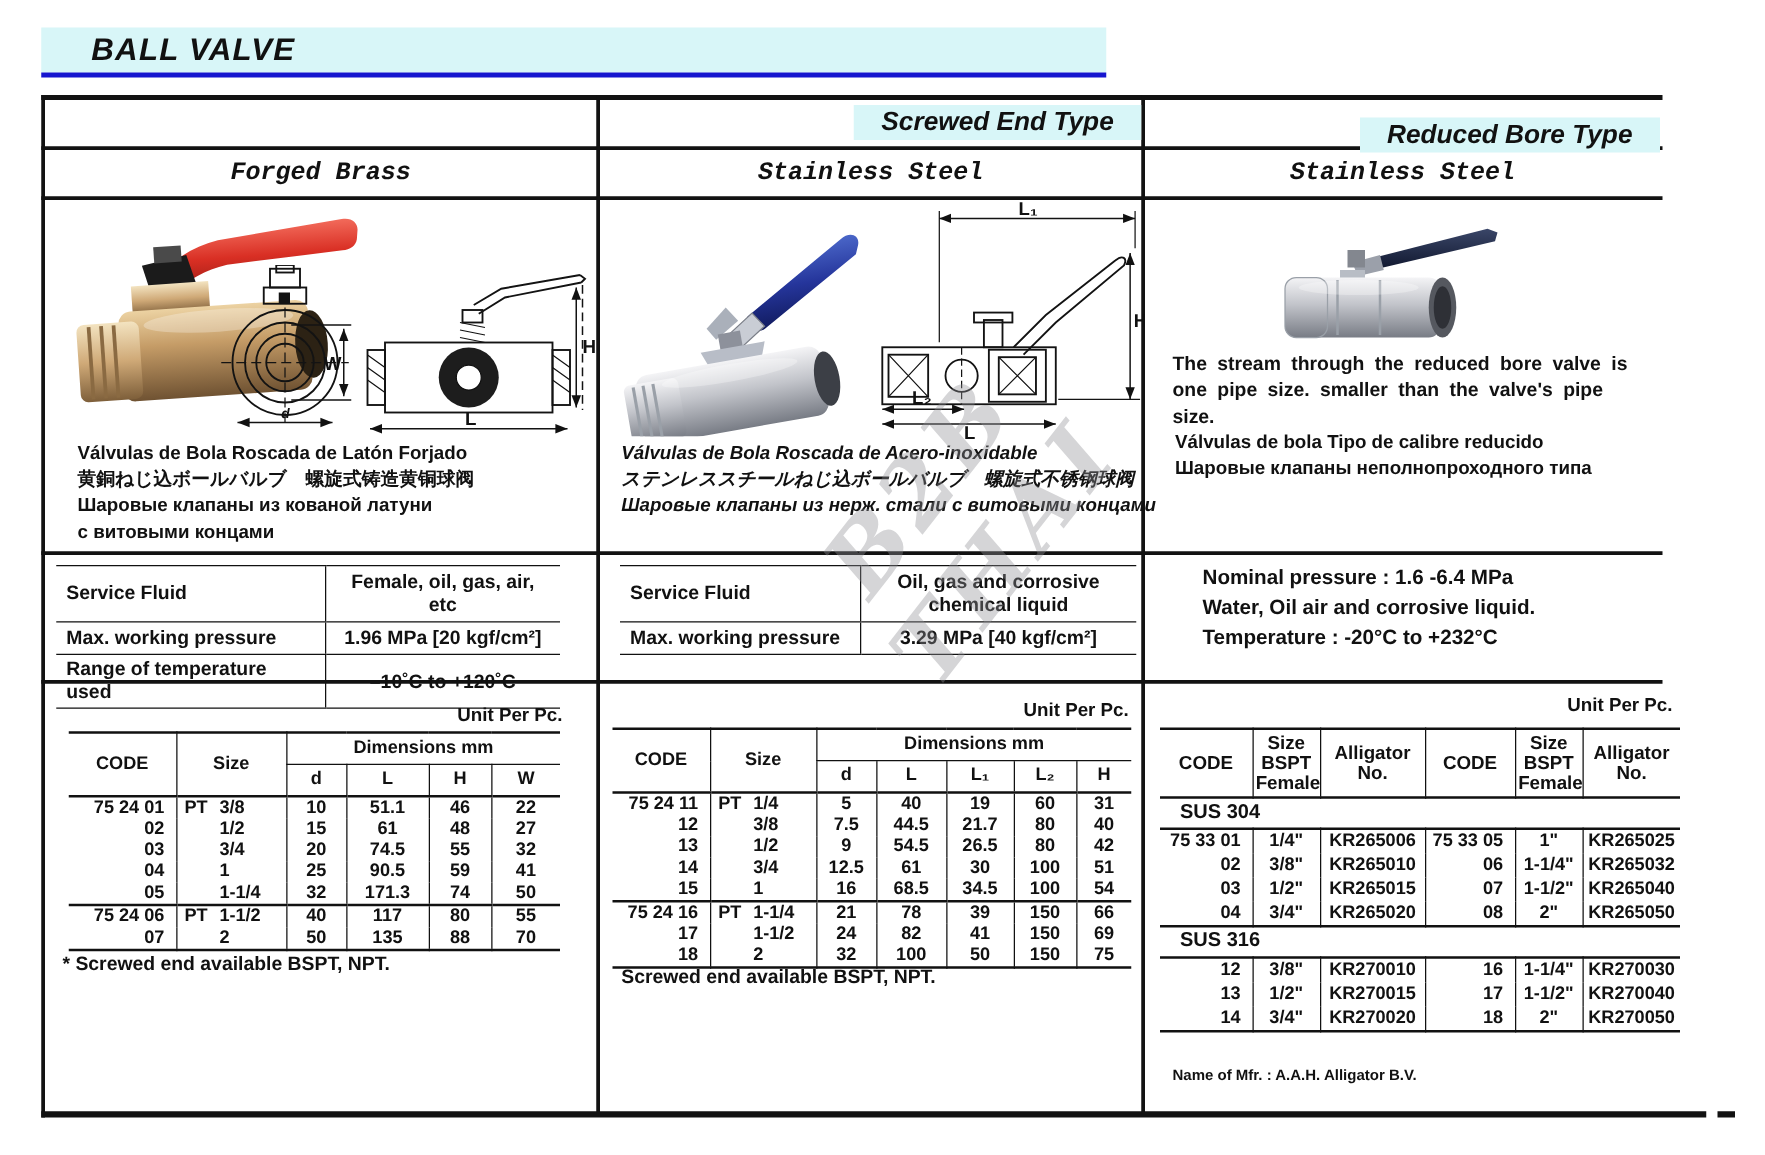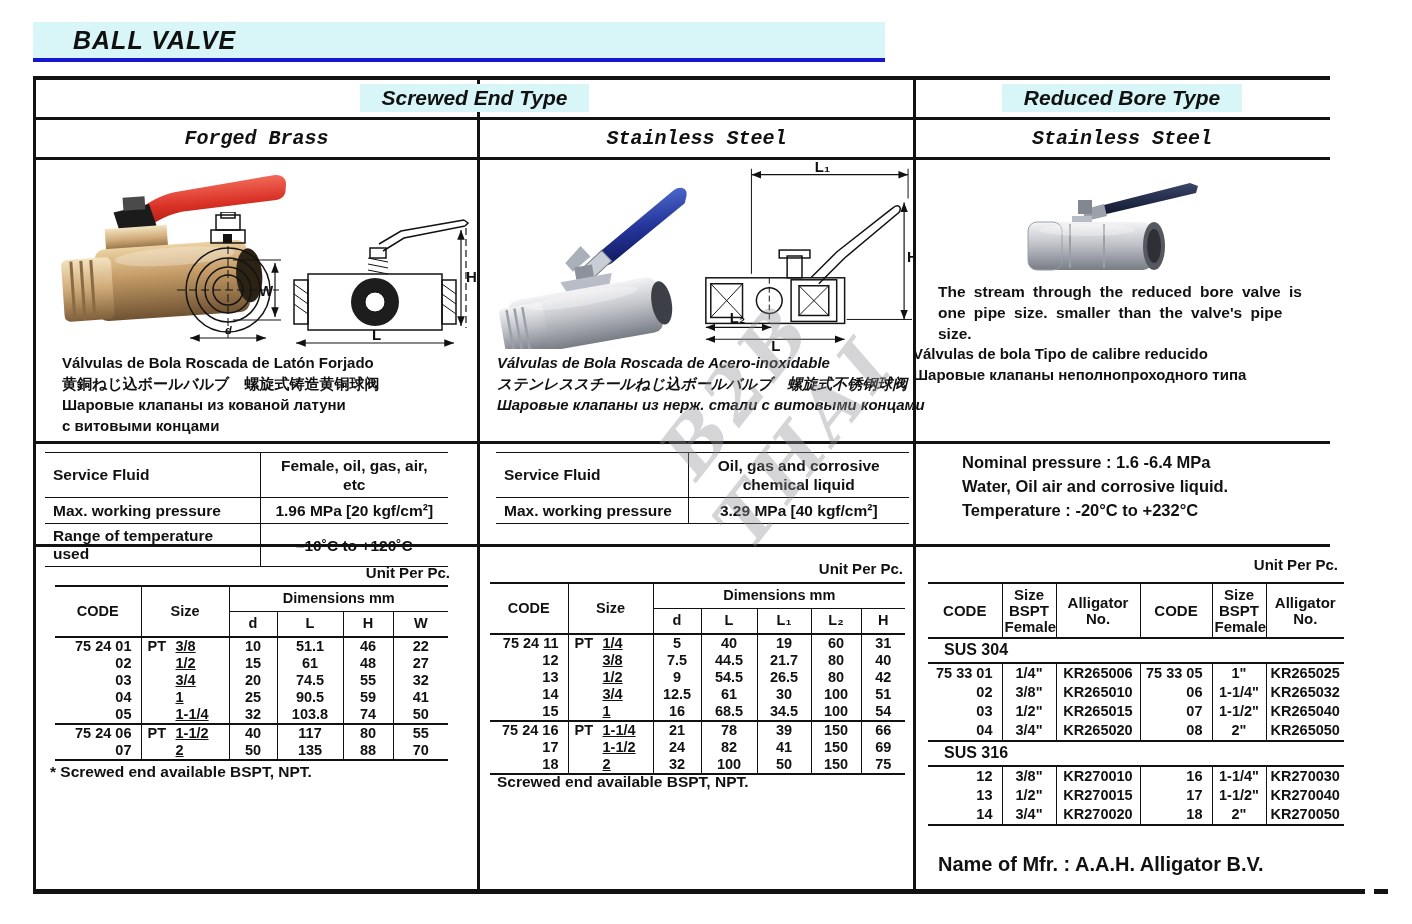--- a/index.html
+++ b/index.html
@@ -5,21 +5,21 @@
   html,body{margin:0;padding:0;background:#fff;}
   body{width:1412px;height:924px;position:relative;font-family:"Liberation Sans","DejaVu Sans",sans-serif;color:#111;overflow:hidden;}
   .abs{position:absolute;}
   
   .title-band{left:33px;top:22px;width:852px;height:36px;background:#d8f6f8;display:flex;align-items:center;}
   .title-band span{font-size:25px;font-weight:bold;font-style:italic;letter-spacing:1px;padding-left:40px;}
   .title-underline{left:33px;top:58px;width:852px;height:4px;background:#1616cf;}
   
   .hline,.vline{background:#121212;}
   
-  .type-row{height:36px;display:flex;align-items:center;justify-content:center;}
+  .type-row{height:36px;display:flex;align-items:center;justify-content:flex-end;}
   .type-row span{background:#d8f6f8;padding:2px 22px;font-size:21px;font-weight:bold;font-style:italic;}
   .mat{height:34px;display:flex;align-items:center;justify-content:center;font-size:20px;font-weight:bold;font-style:italic;font-family:Liberation Mono, monospace;}
   
   .desc{font-size:15px;line-height:21px;font-weight:bold;}
   .desc div{white-space:nowrap;}
   .intro{font-size:15.5px;line-height:21px;font-weight:bold;word-spacing:4px;}
   
   .spec{border-collapse:collapse;table-layout:fixed;}
   .spec td{border-top:1.6px solid #111;border-bottom:1.6px solid #111;font-size:15.5px;font-weight:bold;padding:3px 8px;}
   .spec td.spec-value{text-align:center;white-space:pre-line;line-height:19px;}
@@ -29,27 +29,27 @@
   .unit{font-size:15px;font-weight:bold;text-align:right;}
   .dtable{border-collapse:collapse;table-layout:fixed;border-top:2.4px solid #111;border-bottom:2.4px solid #111;}
   .dtable th,.dtable td{padding:0 3px;text-align:center;font-size:14.5px;font-weight:bold;line-height:1.05;}
   .dtable th{height:24px;}
   .dtable td{height:17px;}
   .dtable .bl{border-left:1.6px solid #111;}
   .dtable .dims{border-bottom:1.6px solid #111;}
   .dtable tbody tr:first-child td{border-top:2.4px solid #111;}
   .dtable tr.sep-row td{border-top:2px solid #111;}
   .dtable td.code{text-align:right;padding-right:9px;}
-  .dtable td.size{text-align:left;padding-left:6px;text-decoration:underline;}
+  .dtable td.size{text-align:left;padding-left:6px;}
   .dtable td.size .pt{display:inline-block;width:28px;}
   .t3 th{white-space:pre-line;padding:3px 2px;height:auto;font-size:15px;}
   .t3 td{height:19px;}
   .t3 tr.band-row td{text-align:left;padding-left:16px;font-size:16px;height:23px;border-left:none;border-top:2px solid #111;border-bottom:2px solid #111;}
   .footnote{font-size:15.5px;font-weight:bold;}
-  .mfr{font-size:20px;font-weight:bold;}
+  .mfr{font-size:12px;font-weight:bold;}
   
   .dimlbl{font-size:15px;font-weight:bold;fill:#111;font-family:"Liberation Sans","DejaVu Sans",sans-serif;}
   .dimlbl.sm{font-size:11px;font-style:italic;}
   
   .watermark{left:560px;top:330px;width:420px;text-align:center;transform:rotate(-52deg);font-family:"DejaVu Serif","Liberation Serif",serif;font-style:italic;font-weight:bold;font-size:74px;letter-spacing:6px;color:rgba(145,145,150,0.38);pointer-events:none;z-index:5;}
 </style>
 </head>
 <body>
 
 <svg width="0" height="0" style="position:absolute" aria-hidden="true">
@@ -103,21 +103,21 @@
 <div class="abs hline" style="left:33px;top:544px;width:1297px;height:3px;"></div>
 <div class="abs hline" style="left:33px;top:889px;width:1332px;height:5px;"></div>
 <div class="abs hline" style="left:1374px;top:889px;width:14px;height:5px;"></div>
 <div class="abs vline" style="left:33px;top:76px;width:3px;height:818px;"></div>
 <div class="abs vline" style="left:477px;top:76px;width:3px;height:816px;"></div>
 <div class="abs vline" style="left:913px;top:76px;width:3px;height:816px;"></div>
 
 <div class="abs type-row" style="left:36px;top:80px;width:877px;">
     <span>Screwed End Type</span>
   </div>
-<div class="abs type-row" style="left:916px;top:80px;width:412px;">
+<div class="abs type-row" style="left:916px;top:90px;width:412px;">
     <span>Reduced Bore Type</span>
   </div>
 
 <div class="abs mat" style="left:36px;top:121px;width:441px;">Forged Brass</div>
 <div class="abs mat" style="left:480px;top:121px;width:433px;">Stainless Steel</div>
 <div class="abs mat" style="left:916px;top:121px;width:412px;">Stainless Steel</div>
 
 <svg class="abs" style="left:55px;top:160px;" width="250" height="185" viewBox="0 0 250 185">
   <g transform="rotate(-4 125 100)">
     <path d="M74,58 C88,44 106,35 124,32 L224,22 C232,21 237,26 236,32 L235,39 C234,44 229,47 223,47 L130,52 C112,55 98,62 87,71 Z" fill="url(#gRed)"></path>
@@ -248,21 +248,21 @@
   </div>
 <div class="abs desc" style="left:497px;top:352px;width:416px;font-style:italic;">
     <div>Válvulas de Bola Roscada de Acero-inoxidable</div>
     <div>ステンレススチールねじ込ボールバルブ　螺旋式不锈钢球阀</div>
     <div>Шаровые клапаны из нерж. стали с витовыми концами</div>
   </div>
 <div class="abs intro" style="left:938px;top:281px;width:382px;">
     <div>The stream through the reduced bore valve is</div>
     <div>one pipe size. smaller than the valve's pipe size.</div>
   </div>
-<div class="abs desc" style="left:913px;top:343px;width:386px;">
+<div class="abs desc" style="left:940px;top:343px;width:386px;">
     <div>Válvulas de bola  Tipo de calibre reducido</div>
     <div>Шаровые клапаны  неполнопроходного типа</div>
   </div>
 
 <table class="abs spec" style="left:45px;top:452px;width:403px;">
   <colgroup>
       <col style="width:215px">
       <col style="width:188px">
     </colgroup>
   <tbody>
@@ -361,21 +361,21 @@
         <td class="size bl"><span class="pt"></span><span class="sz">1</span></td>
         <td class="bl">25</td>
         <td class="bl">90.5</td>
         <td class="bl">59</td>
         <td class="bl">41</td>
       </tr>
       <tr>
         <td class="code">05</td>
         <td class="size bl"><span class="pt"></span><span class="sz">1-1/4</span></td>
         <td class="bl">32</td>
-        <td class="bl">103.8</td>
+        <td class="bl">171.3</td>
         <td class="bl">74</td>
         <td class="bl">50</td>
       </tr>
       <tr class="sep-row">
         <td class="code">75 24 06</td>
         <td class="size bl"><span class="pt">PT</span><span class="sz">1-1/2</span></td>
         <td class="bl">40</td>
         <td class="bl">117</td>
         <td class="bl">80</td>
         <td class="bl">55</td>

